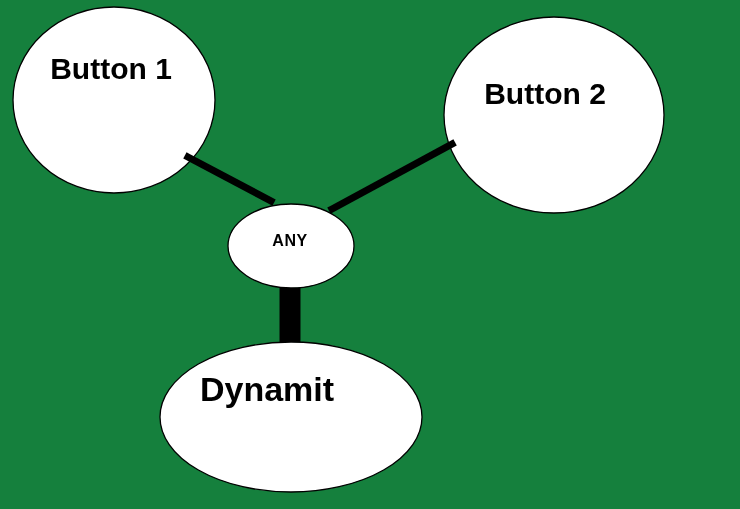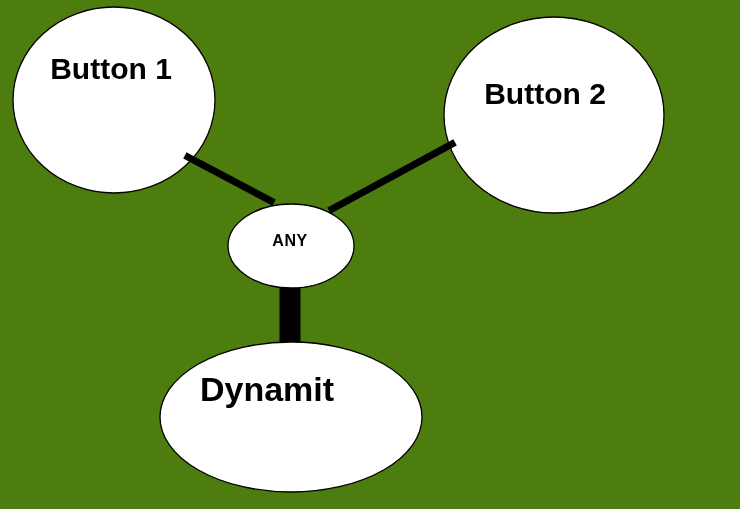--- a/index.html
+++ b/index.html
@@ -4,21 +4,21 @@
 <style>
   html, body {
     margin: 0;
     padding: 0;
     background: #ffffff;
   }
   .canvas {
     position: relative;
     width: 740px;
     height: 509px;
-    background: #4d7c0f;
+    background: #15803d;
     overflow: hidden;
   }
   svg { display: block; }
   .node-shape {
     fill: #ffffff;
     stroke: #000000;
     stroke-width: 1.3;
   }
   .edge-thin {
     stroke: #000000;

